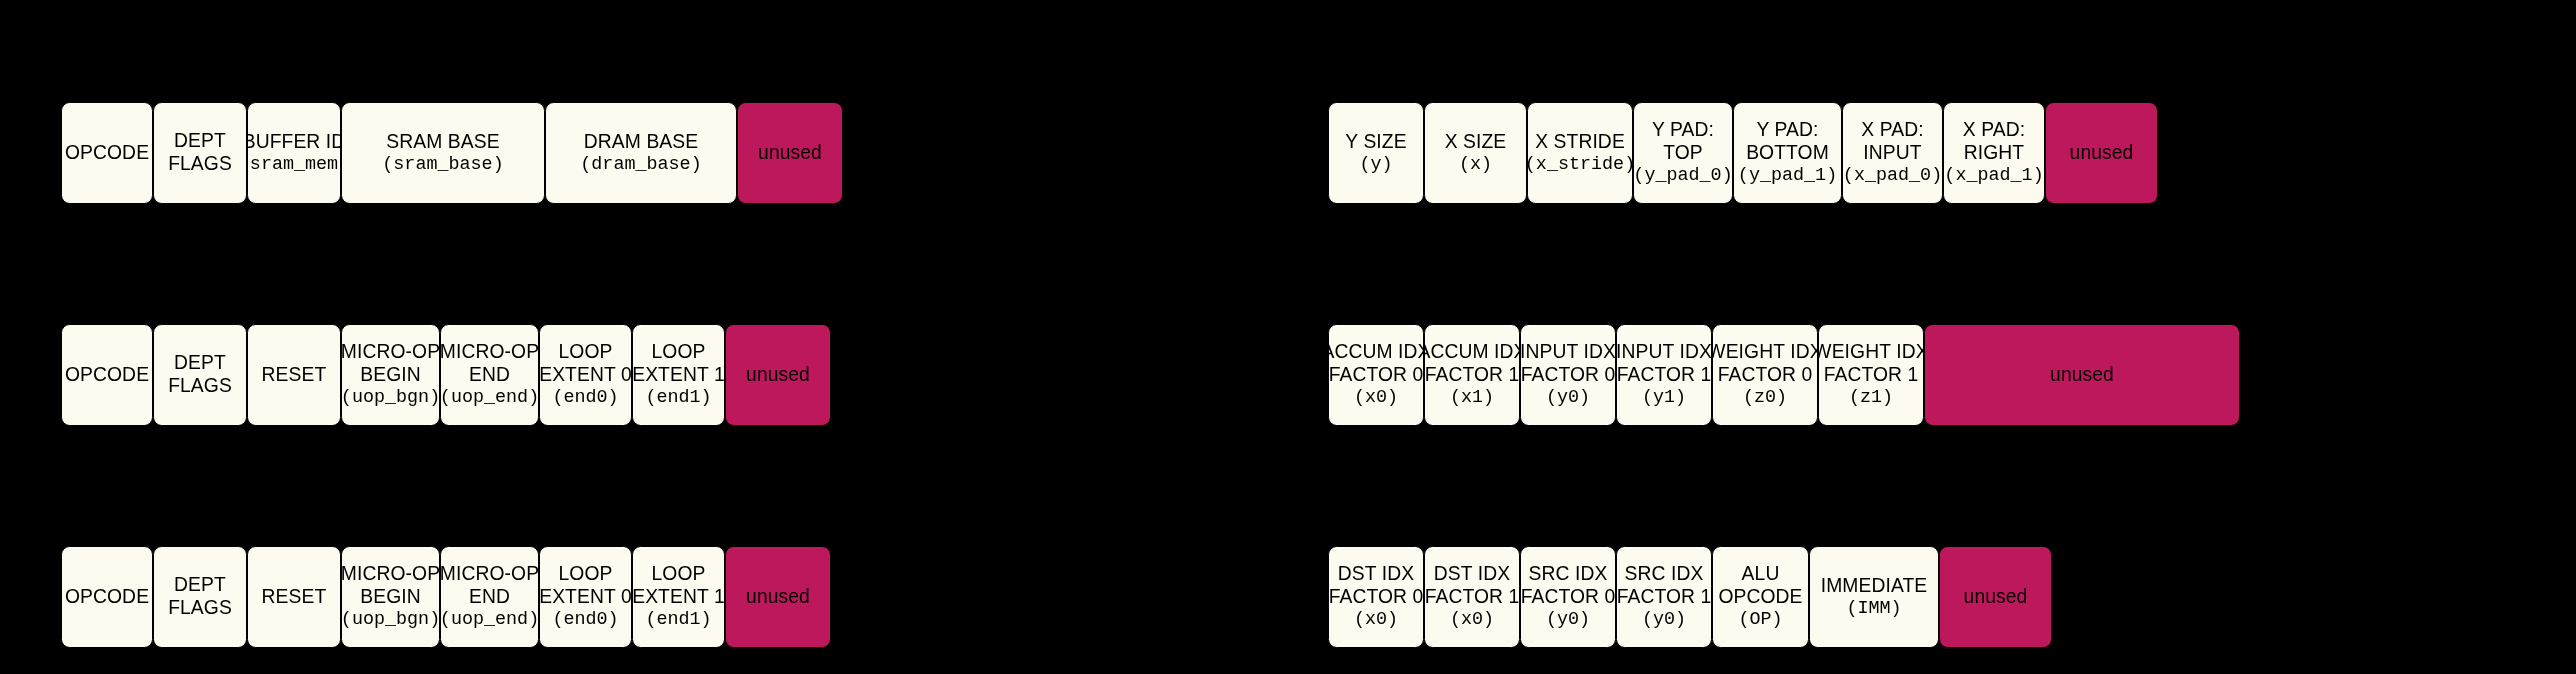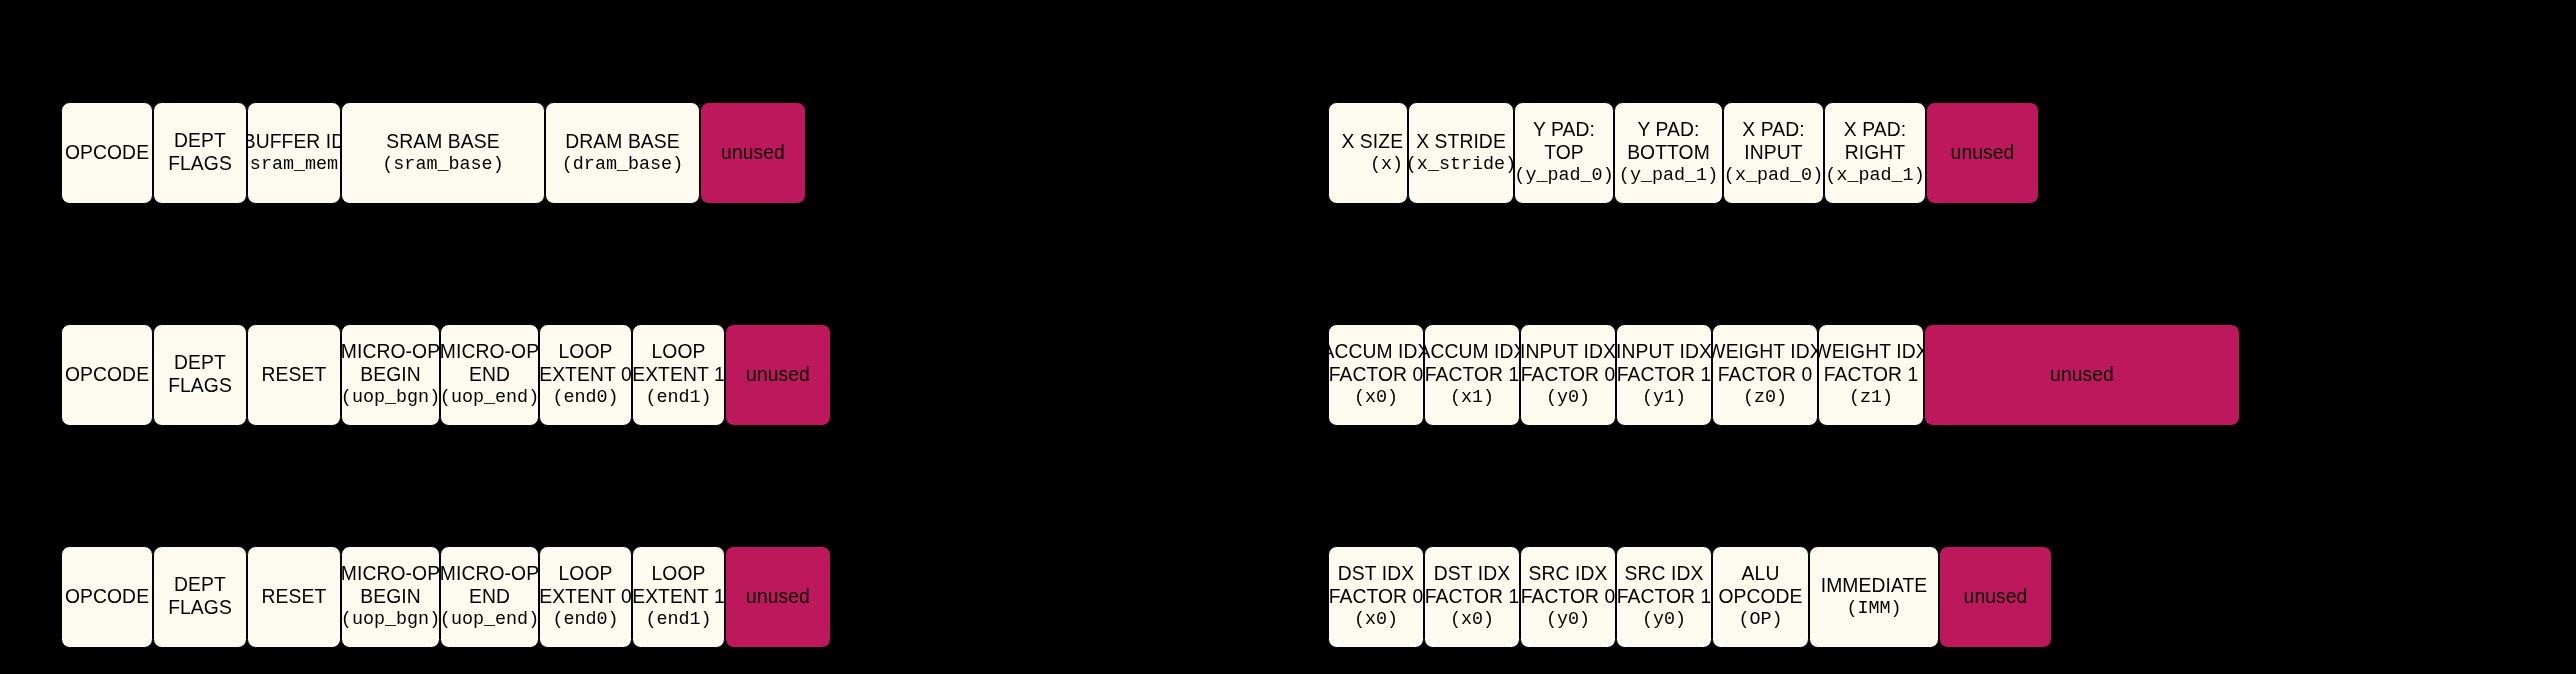--- a/index.html
+++ b/index.html
@@ -86,30 +86,34 @@
         <div class="line-main">FLAGS</div>
       </div>
       <div class="field" style="width: 94px; text-align: right;">
         <div class="line-main">BUFFER ID</div>
         <div class="line-code">(sram_mem)</div>
       </div>
       <div class="field" style="width: 204px;">
         <div class="line-main">SRAM BASE</div>
         <div class="line-code">(sram_base)</div>
       </div>
-      <div class="field" style="width: 155px;">
+      <div class="field" style="width: 192px;">
         <div class="line-main">DRAM BASE</div>
         <div class="line-code">(dram_base)</div>
       </div>
       <div class="field unused" style="width: 106px;">
         <div class="line-main">unused</div>
       </div>
     </div>
     <div class="row row-1 group" style="left: 1328px;">
-      <div class="field" style="width: 80px; align-items: flex-end;">
+      <div class="field" style="width: 96px;">
+        <div class="line-main">Y SIZE</div>
+        <div class="line-code">(y)</div>
+      </div>
+      <div class="field" style="width: 103px;">
         <div class="line-main">X SIZE</div>
         <div class="line-code">(x)</div>
       </div>
       <div class="field" style="width: 106px;">
         <div class="line-main">X STRIDE</div>
         <div class="line-code">(x_stride)</div>
       </div>
       <div class="field" style="width: 100px;">
         <div class="line-main">Y PAD:</div>
         <div class="line-main">TOP</div>

